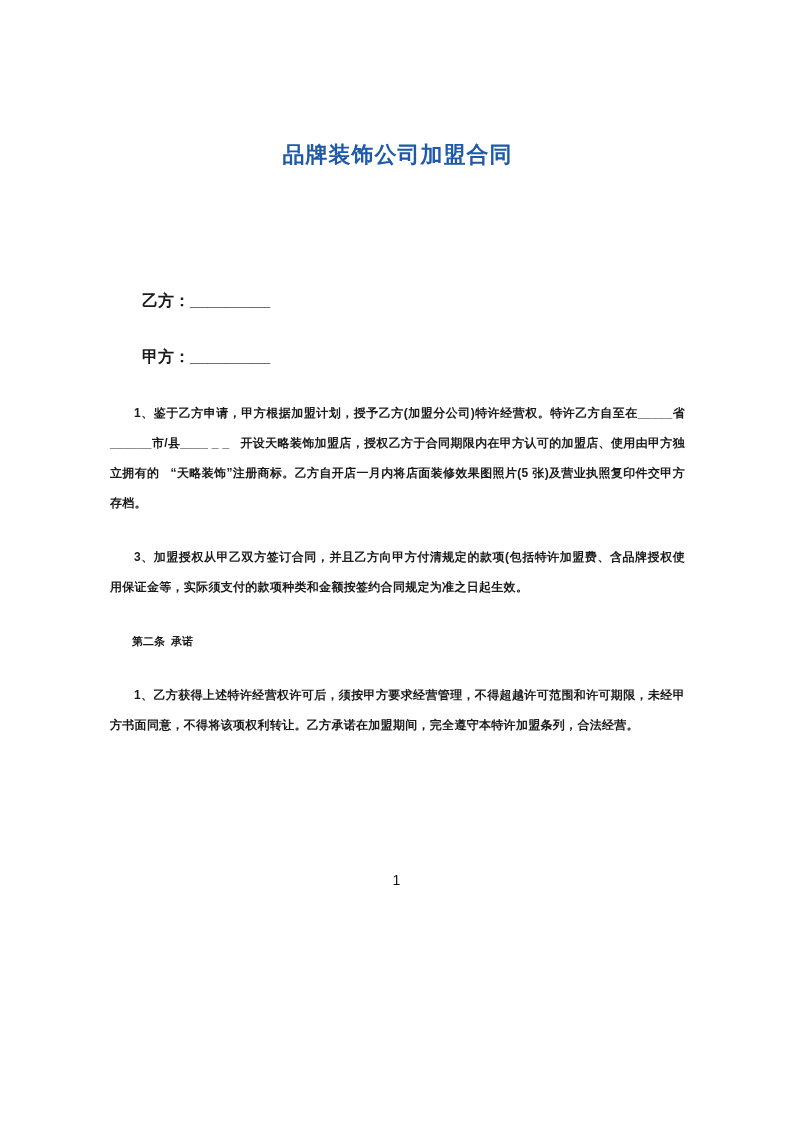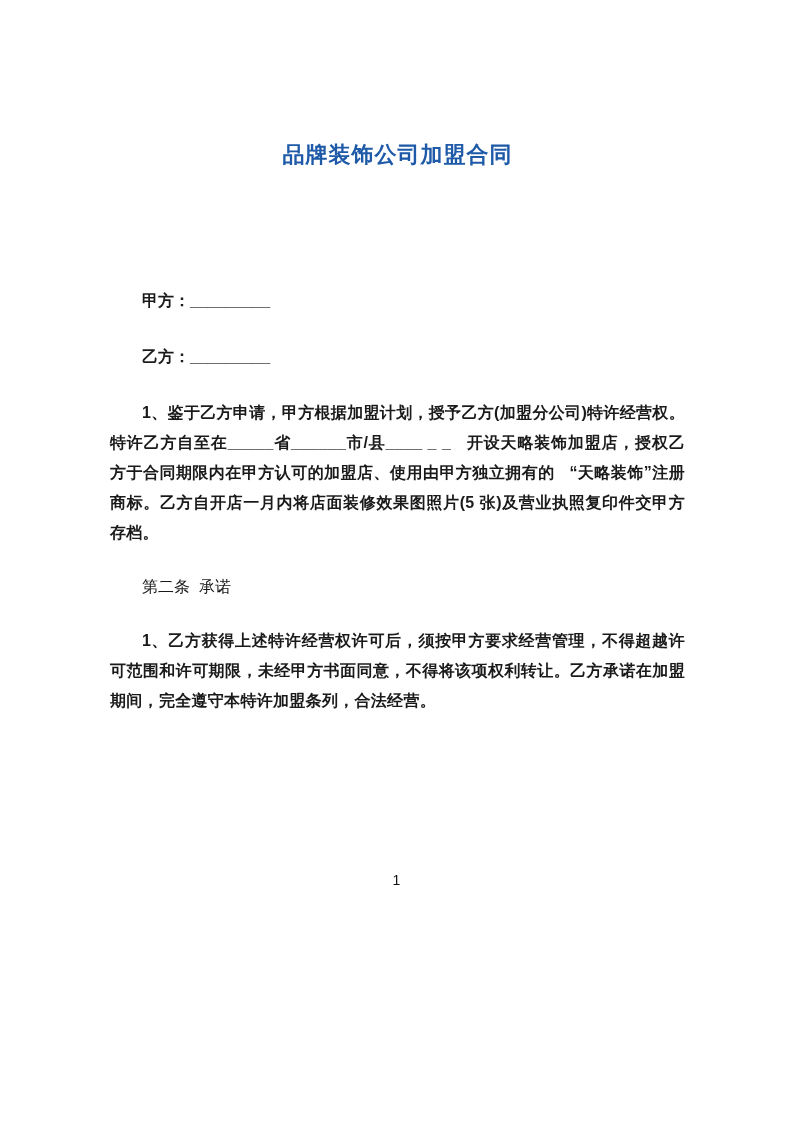--- a/index.html
+++ b/index.html
@@ -33,36 +33,36 @@
     line-height: 30px;
     font-weight: 700;
     margin: 0 0 26px 0;
     text-indent: 2em;
     white-space: pre-wrap;
   }
   .field-line .blank {
     letter-spacing: 0;
   }
   .para {
-    font-size: 16px;
+    font-size: 12px;
     line-height: 30px;
     font-weight: 700;
     text-align: justify;
     text-indent: 2em;
     margin: 0 0 24px 0;
     white-space: pre-wrap;
     letter-spacing: 0.3px;
   }
   .para.first {
     margin-top: 16px;
   }
   .heading {
-    font-size: 16px;
+    font-size: 11px;
     line-height: 30px;
-    font-weight: 400;
+    font-weight: 700;
     text-indent: 2em;
     margin: 0 0 24px 0;
     white-space: pre-wrap;
   }
   .page-number {
     position: absolute;
     left: 0;
     right: 0;
     bottom: 50px;
     text-align: center;
@@ -71,27 +71,28 @@
     color: #111111;
   }
 </style>
 </head>
 <body>
 
 <div class="page">
 
   <h1 class="doc-title" style="color: rgb(30, 90, 168);">品牌装饰公司加盟合同</h1>
 
+  <div class="field-line"><span>乙方：</span><span class="blank">_________</span></div>
+
   <div class="field-line"><span>甲方：</span><span class="blank">_________</span></div>
-
-  <div class="field-line"><span>乙方：</span><span class="blank">_________</span></div>
 
   <p class="para first">1、鉴于乙方申请，甲方根据加盟计划，授予乙方(加盟分公司)特许经营权。特许乙方自至在_____省______市/县____ _ _   开设天略装饰加盟店，授权乙方于合同期限内在甲方认可的加盟店、使用由甲方独立拥有的   “天略装饰”注册商标。乙方自开店一月内将店面装修效果图照片(5 张)及营业执照复印件交甲方存档。</p>
 
 
+  <p class="para">3、加盟授权从甲乙双方签订合同，并且乙方向甲方付清规定的款项(包括特许加盟费、含品牌授权使用保证金等，实际须支付的款项种类和金额按签约合同规定为准之日起生效。</p>
 
   <p class="heading">第二条  承诺</p>
 
   <p class="para">1、乙方获得上述特许经营权许可后，须按甲方要求经营管理，不得超越许可范围和许可期限，未经甲方书面同意，不得将该项权利转让。乙方承诺在加盟期间，完全遵守本特许加盟条列，合法经营。</p>
 
 
 
   <div class="page-number">1</div>
 
 </div>

